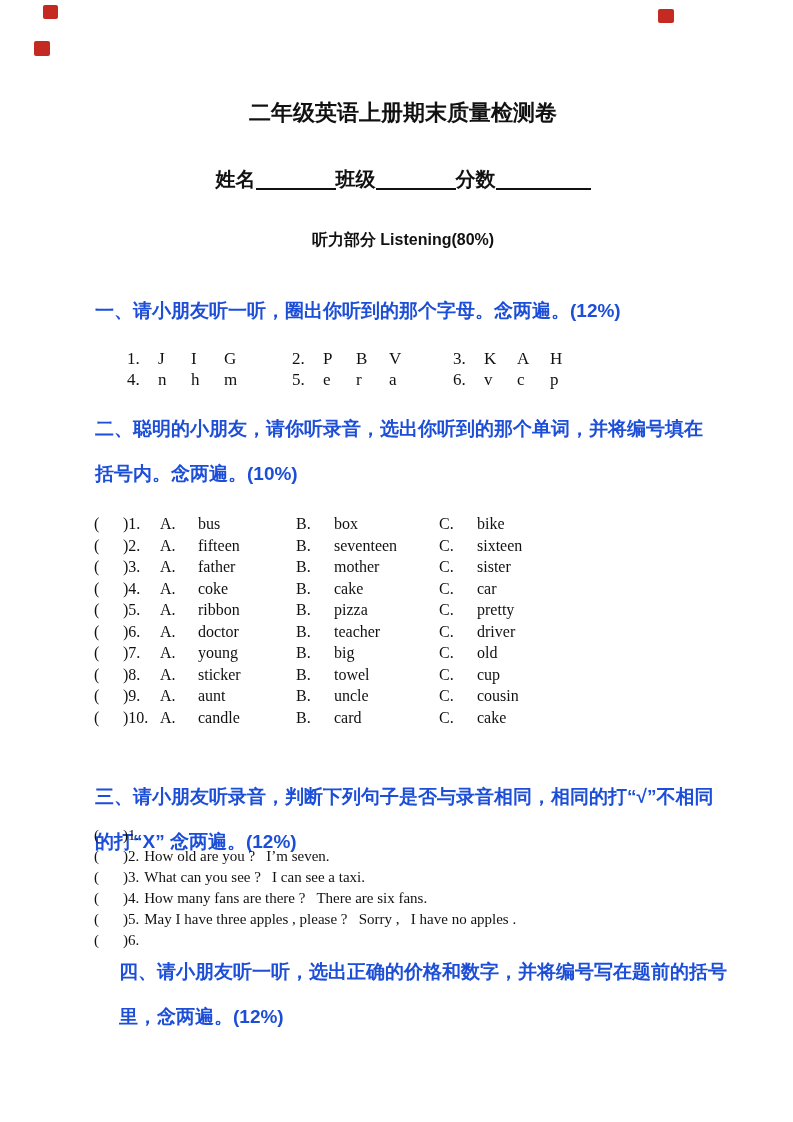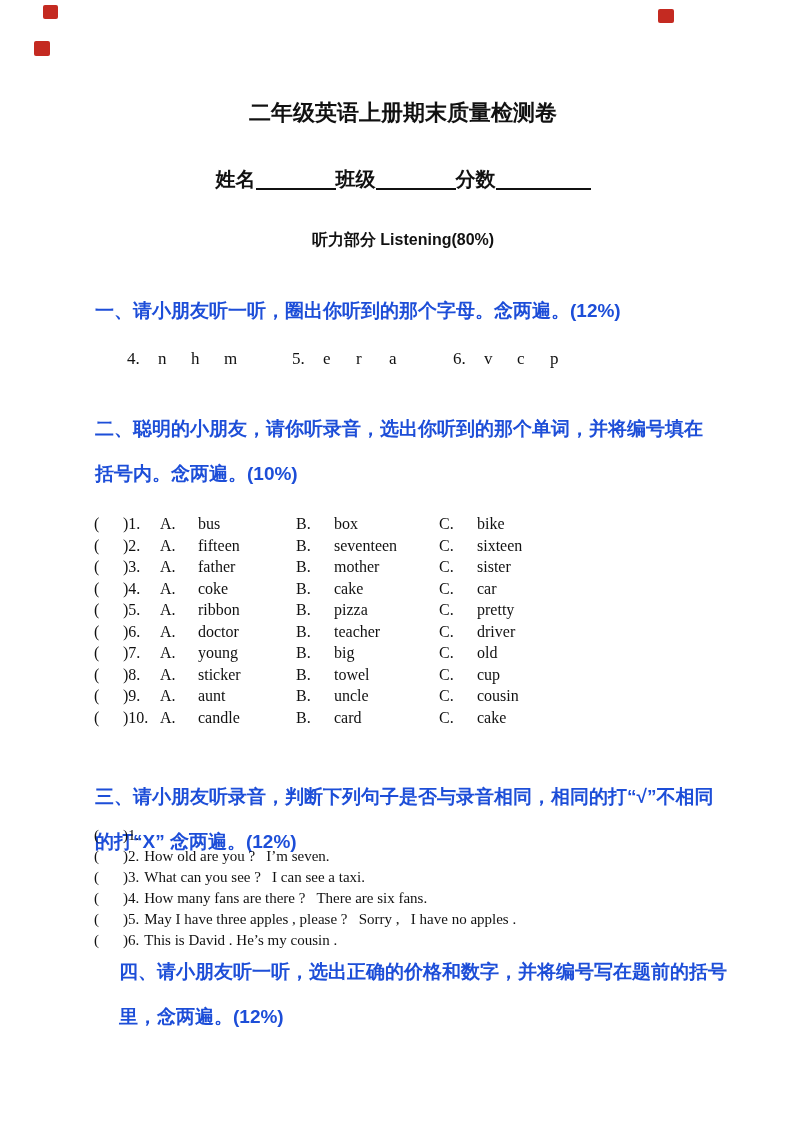--- a/index.html
+++ b/index.html
@@ -65,20 +65,25 @@
 <div class="abs title">二年级英语上册期末质量检测卷</div>
 
 <div class="abs nameline"><span>姓名</span><span class="blank b1"></span><span>班级</span><span class="blank b2"></span><span>分数</span><span class="blank b3"></span></div>
 
 <div class="abs listening">听力部分 Listening(80%)</div>
 
 <div class="abs sec-head h1">一、请小朋友听一听，圈出你听到的那个字母。念两遍。(12%)</div>
 
 <div class="abs letters serif">
   <div class="let-row">
+    <span class="lgroup g1"><span class="lnum">1.</span><span class="llet">J</span><span class="llet">I</span><span class="llet">G</span></span>
+    <span class="lgroup g2"><span class="lnum">2.</span><span class="llet">P</span><span class="llet">B</span><span class="llet">V</span></span>
+    <span class="lgroup g3"><span class="lnum">3.</span><span class="llet">K</span><span class="llet">A</span><span class="llet">H</span></span>
+  </div>
+  <div class="let-row">
     <span class="lgroup g1"><span class="lnum">4.</span><span class="llet">n</span><span class="llet">h</span><span class="llet">m</span></span>
     <span class="lgroup g2"><span class="lnum">5.</span><span class="llet">e</span><span class="llet">r</span><span class="llet">a</span></span>
     <span class="lgroup g3"><span class="lnum">6.</span><span class="llet">v</span><span class="llet">c</span><span class="llet">p</span></span>
   </div>
 </div>
 
 <div class="abs sec-head h2">二、聪明的小朋友，请你听录音，选出你听到的那个单词，并将编号填在
 括号内。念两遍。(10%)</div>
 
 <div class="abs options serif">
@@ -186,17 +191,17 @@
 
 <div class="abs sec-head h3">三、请小朋友听录音，判断下列句子是否与录音相同，相同的打“√”不相同
 的打“X” 念两遍。(12%)</div>
 
 <div class="abs sentences serif">
   <div class="sen-row"><span class="op">(</span><span class="snum">)1.</span></div>
   <div class="sen-row"><span class="op">(</span><span class="snum">)2.</span><span class="stext">How old are you ?   I’m seven.</span></div>
   <div class="sen-row"><span class="op">(</span><span class="snum">)3.</span><span class="stext">What can you see ?   I can see a taxi.</span></div>
   <div class="sen-row"><span class="op">(</span><span class="snum">)4.</span><span class="stext">How many fans are there ?   There are six fans.</span></div>
   <div class="sen-row"><span class="op">(</span><span class="snum">)5.</span><span class="stext">May I have three apples , please ?   Sorry ,   I have no apples .</span></div>
-  <div class="sen-row"><span class="op">(</span><span class="snum">)6.</span><span class="stext">This is David . He’s my cousin .</span></div>
+  <div class="sen-row"><span class="op">(</span><span class="snum">)6.</span></div>
 </div>
 
 <div class="abs sec-head h4">四、请小朋友听一听，选出正确的价格和数字，并将编号写在题前的括号
 里，念两遍。(12%)</div>
 
 </body></html>

